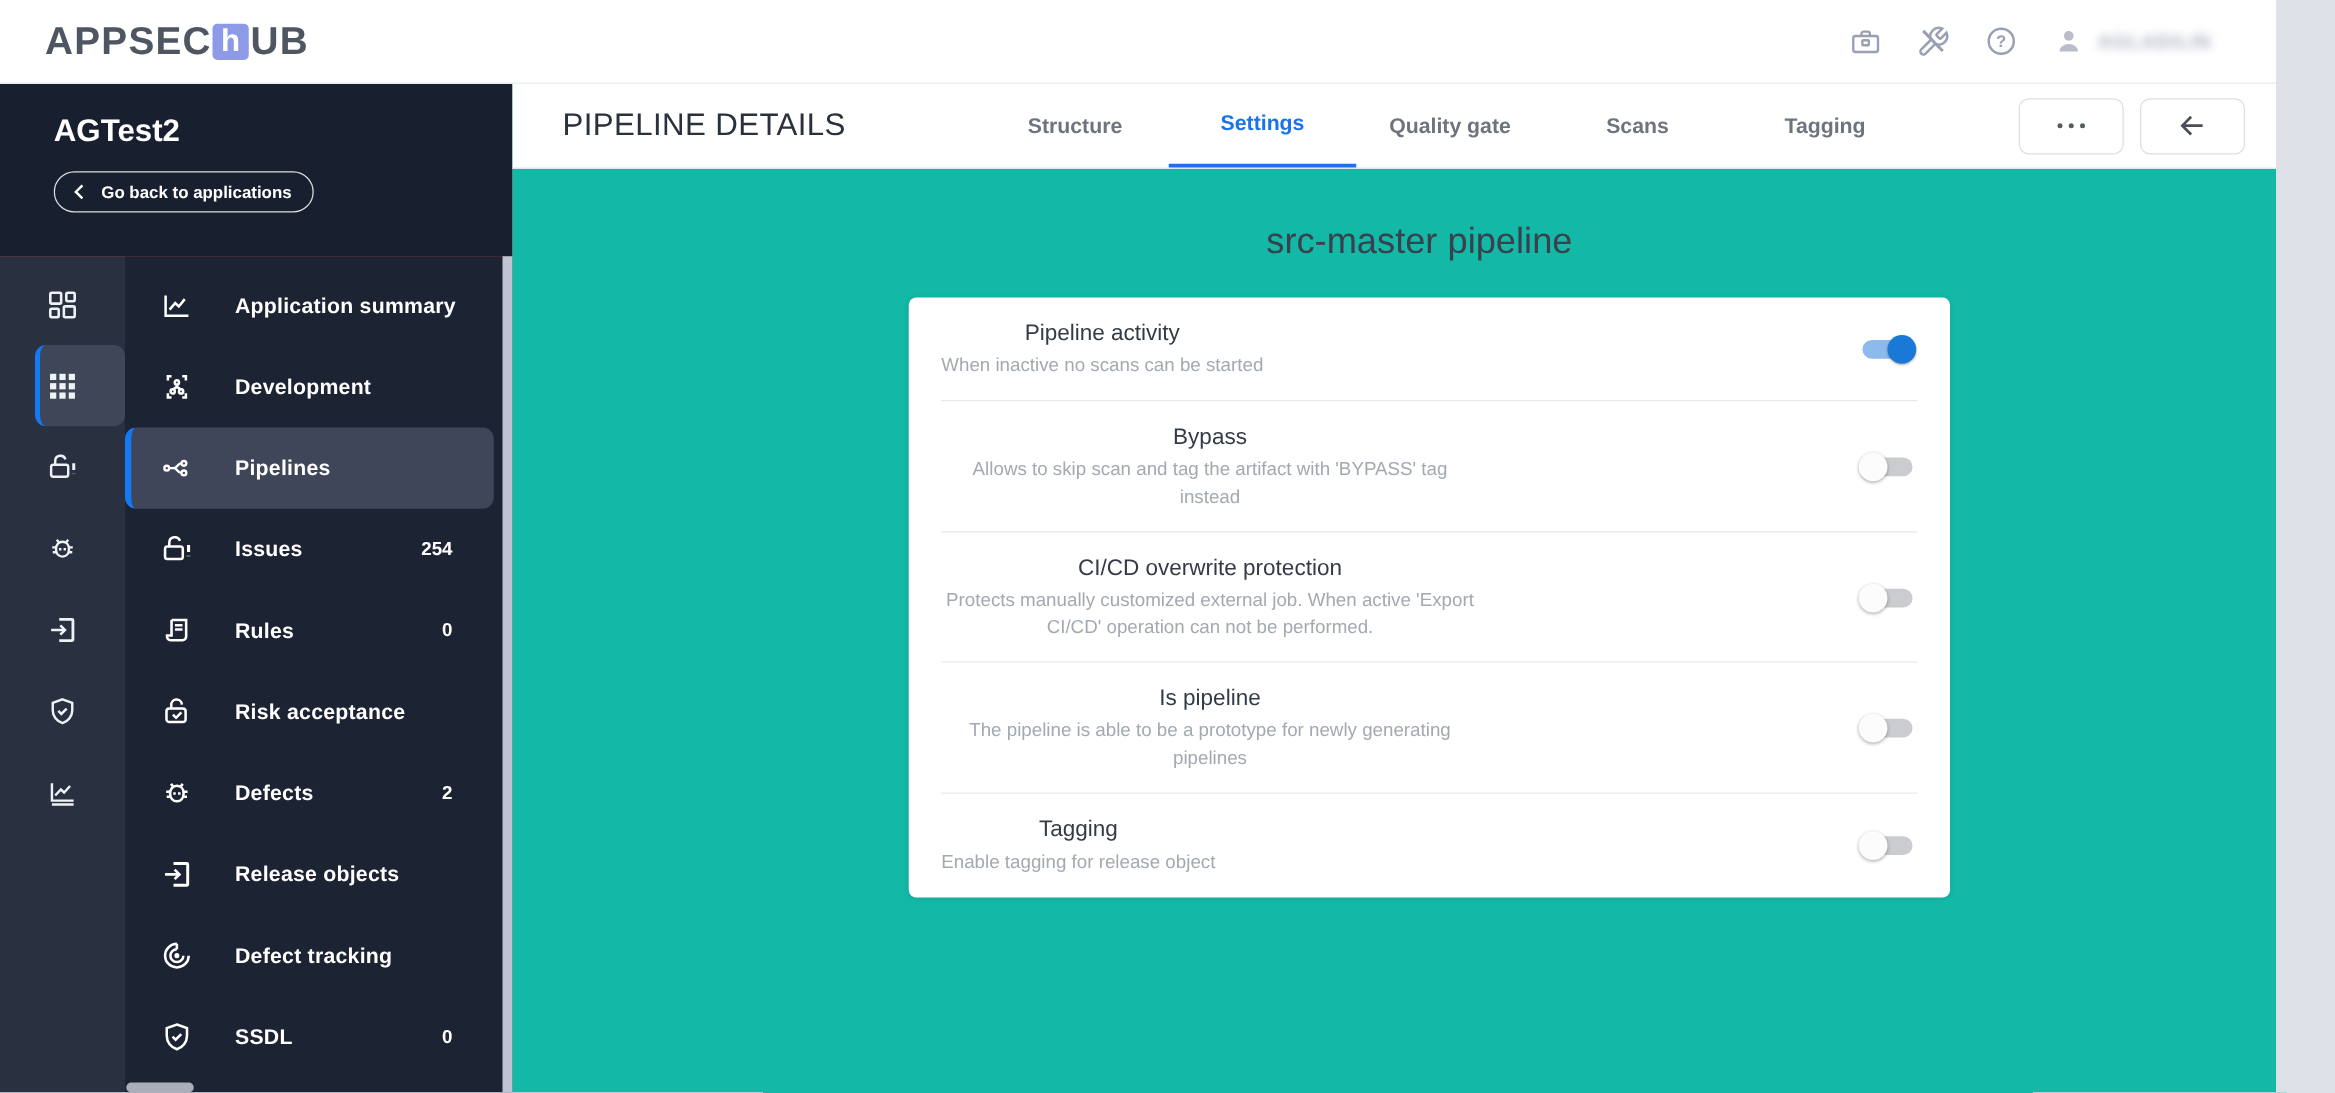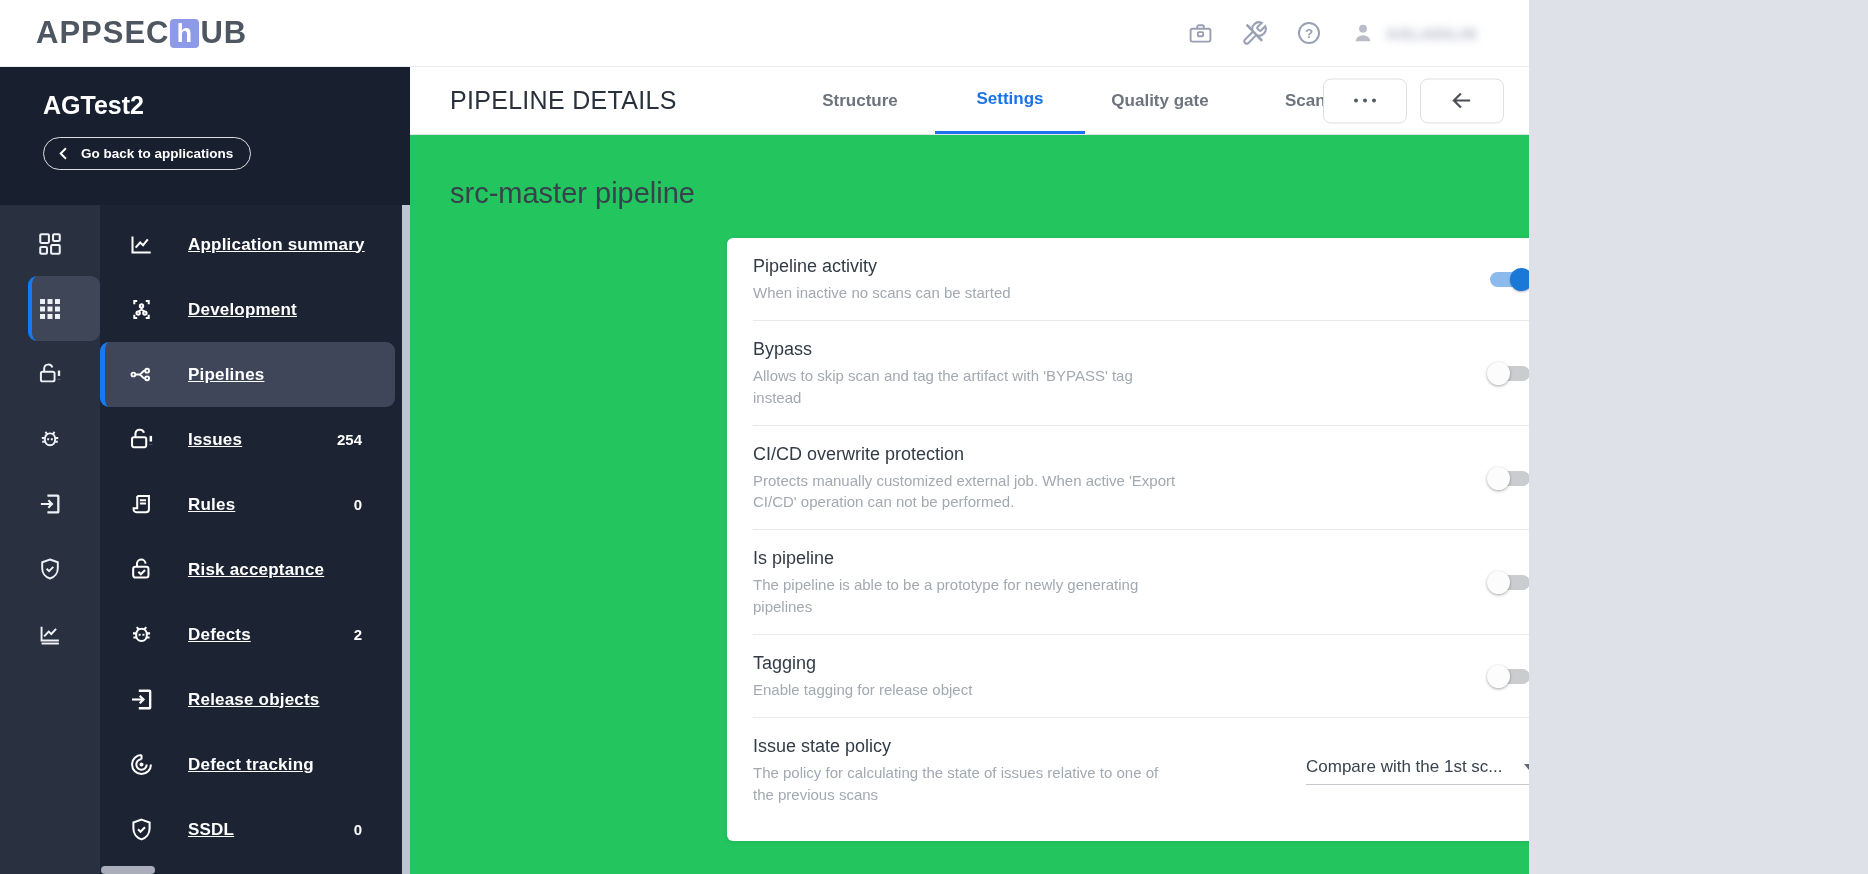--- a/index.html
+++ b/index.html
@@ -1,17 +1,17 @@
 <!DOCTYPE html>
 <html><head>
 <meta charset="utf-8">
 <style>
   html,body{margin:0;padding:0;background:#dfe1e8;}
   *{box-sizing:border-box;}
-  .screen{position:relative;width:1529px;height:874px;background:#ededf2;overflow:hidden;
+  .screen{position:relative;width:1821px;height:874px;background:#ededf2;overflow:hidden;
           font-family:"Liberation Sans",sans-serif;padding-left:44px;}
 
   
   .topbar{position:absolute;top:0;left:0;right:0;height:67px;background:#fff;
           border-bottom:1px solid #ececf0;display:flex;align-items:center;z-index:6;}
   .logo{margin-left:36px;display:flex;align-items:center;font-size:31px;font-weight:700;
         color:#4e5761;letter-spacing:1px;cursor:pointer;}
   .logo-h{width:29px;height:29px;background:#8d9ae8;color:#fff;border-radius:4px;display:flex;
           align-items:center;justify-content:center;font-size:25px;margin:0 1px;font-weight:700;}
   .topbar-right{margin-left:auto;margin-right:52px;display:flex;align-items:center;gap:27px;}
@@ -28,27 +28,27 @@
              color:#fff;font-size:13.5px;font-weight:700;cursor:pointer;font-family:inherit;}
   .rail{position:absolute;top:138px;left:0;width:100px;bottom:0;background:#293040;padding-top:6px;}
   .rail-item{height:65px;display:flex;align-items:center;padding-left:37px;cursor:pointer;color:#eef1f6;}
   .rail-item.active{background:#3f4658;border-radius:9px;margin-left:28px;padding-left:5px;
                     border-left:4px solid #1479f2;}
   .menu{position:absolute;top:138px;left:100px;right:0;bottom:0;background:#1c2333;padding-top:7px;}
   .menu-item{height:65px;display:flex;align-items:center;padding:0 48px 0 28px;cursor:pointer;color:#fff;}
   .menu-item.active{background:#3f4659;border-radius:9px;margin-right:15px;border-left:5px solid #1479f2;
                     padding-left:23px;}
   .mi-icon{width:27px;display:flex;margin-right:33px;color:#fff;flex:none;}
-  .mi-label{font-size:17px;font-weight:700;letter-spacing:.2px;white-space:nowrap;text-decoration:underline;}
+  .mi-label{font-size:17px;font-weight:700;letter-spacing:.2px;white-space:nowrap;}
   .mi-badge{margin-left:auto;font-size:15px;font-weight:700;}
   .menu-vtrack{position:absolute;top:0;right:0;width:8px;bottom:0;background:#c9cedb;opacity:.95;}
   .menu-hthumb{position:absolute;bottom:0;left:1px;width:54px;height:8px;background:#a9aeba;border-radius:4px;}
 
   
-  .main{position:absolute;left:410px;top:67px;right:0;bottom:0;background:#22c55e;}
+  .main{position:absolute;left:410px;top:67px;right:0;bottom:0;background:#14b8a6;text-align:center;}
   .page-header{position:relative;height:68px;background:#fff;border-bottom:1px solid #e3e5e9;
                display:flex;align-items:center;}
   .page-title{margin:0 0 0 40px;font-size:25px;font-weight:500;color:#29313c;letter-spacing:.3px;}
   .tabs{position:absolute;left:375px;top:0;width:750px;height:100%;display:flex;font-weight:bold;}
   .tab{flex:1;display:flex;align-items:center;justify-content:center;font-size:17px;color:#6e747e;
        cursor:pointer;}
   .tab.active{color:#1a73e8;border-bottom:3px solid #1a73e8;}
   .header-actions{position:absolute;right:25px;top:50%;transform:translateY(-50%);display:flex;gap:13px;}
   .hbtn{width:84px;height:45px;background:#fff;border:1px solid #dcdfe3;border-radius:8px;display:flex;
         align-items:center;justify-content:center;cursor:pointer;gap:4.5px;color:#4a4f57;}
@@ -401,27 +401,15 @@
         <div class="row-text">
           <p class="row-title">Tagging</p>
           <p class="row-desc">Enable tagging for release object</p>
         </div>
         <div class="row-control">
           <div class="toggle off">
               <div class="knob"></div>
             </div>
         </div>
       </div>
-      <div class="row select-row">
-        <div class="row-text">
-          <p class="row-title">Issue state policy</p>
-          <p class="row-desc">The policy for calculating the state of issues relative to one of the previous scans</p>
-        </div>
-        <div class="row-control">
-          <div class="select">
-            <span class="select-value">Compare with the 1st sc...</span>
-            <span class="caret"></span>
-          </div>
-        </div>
-      </div>
     </section>
   </main>
 </div>
 
 </body></html>

